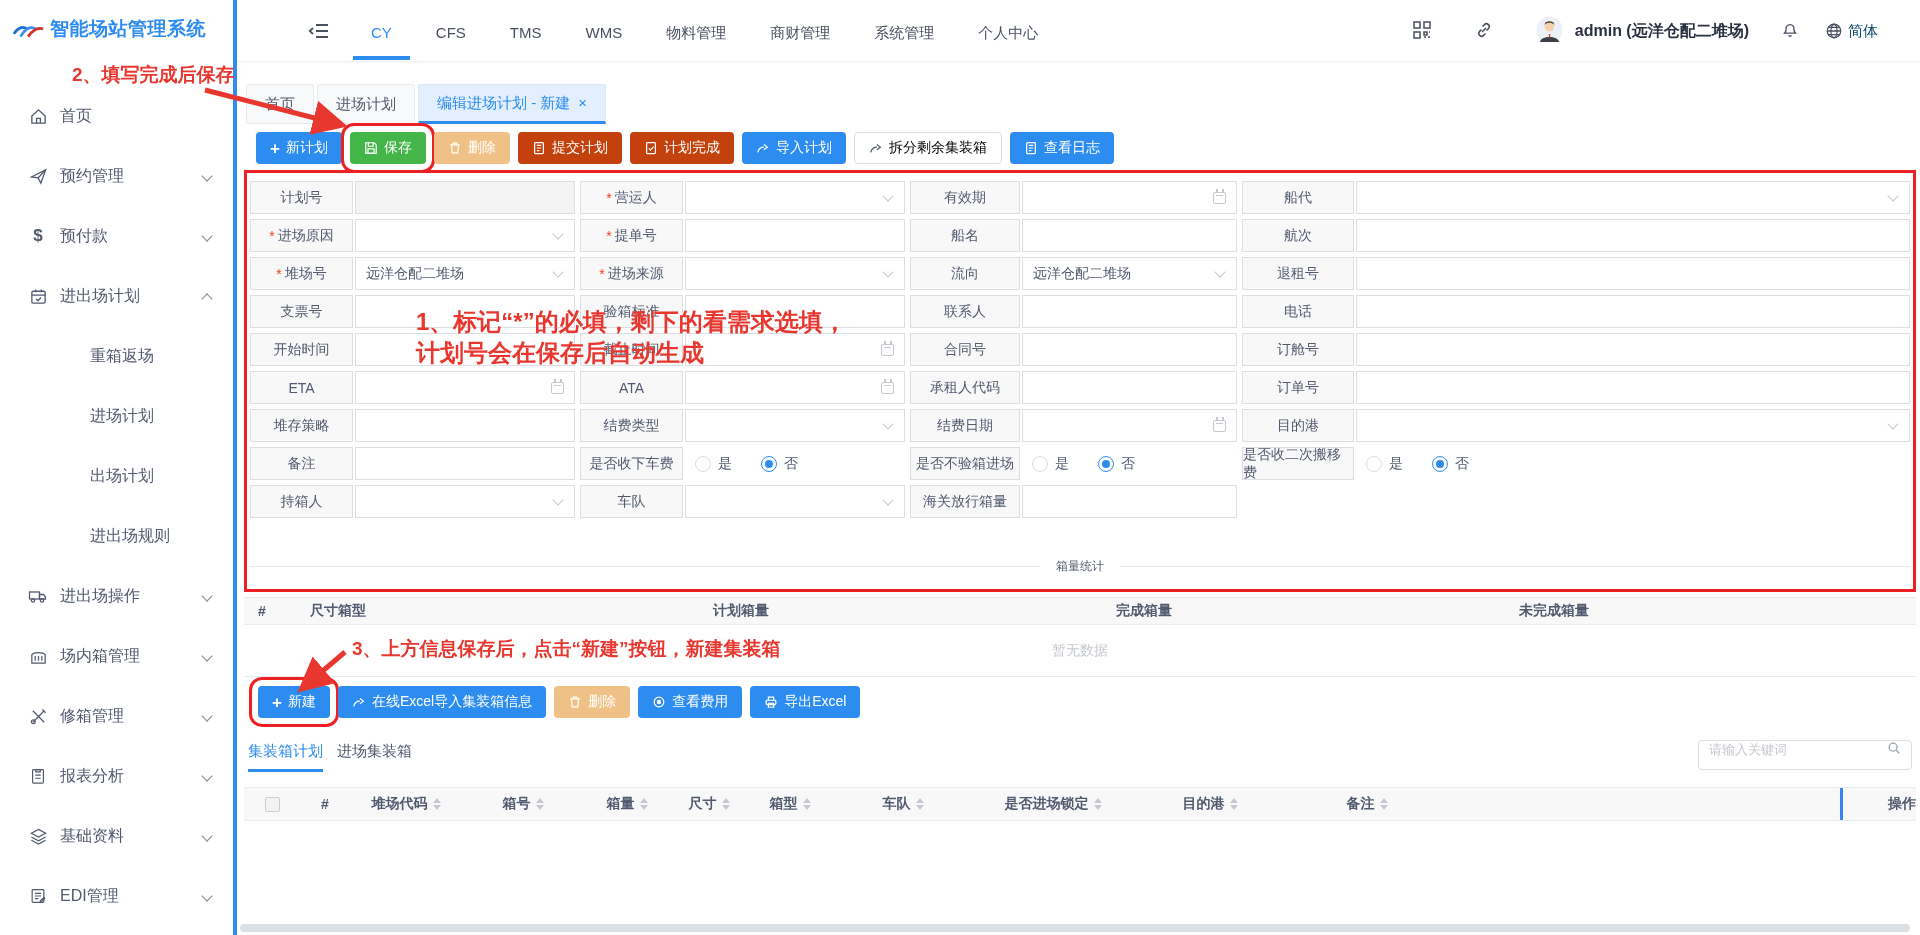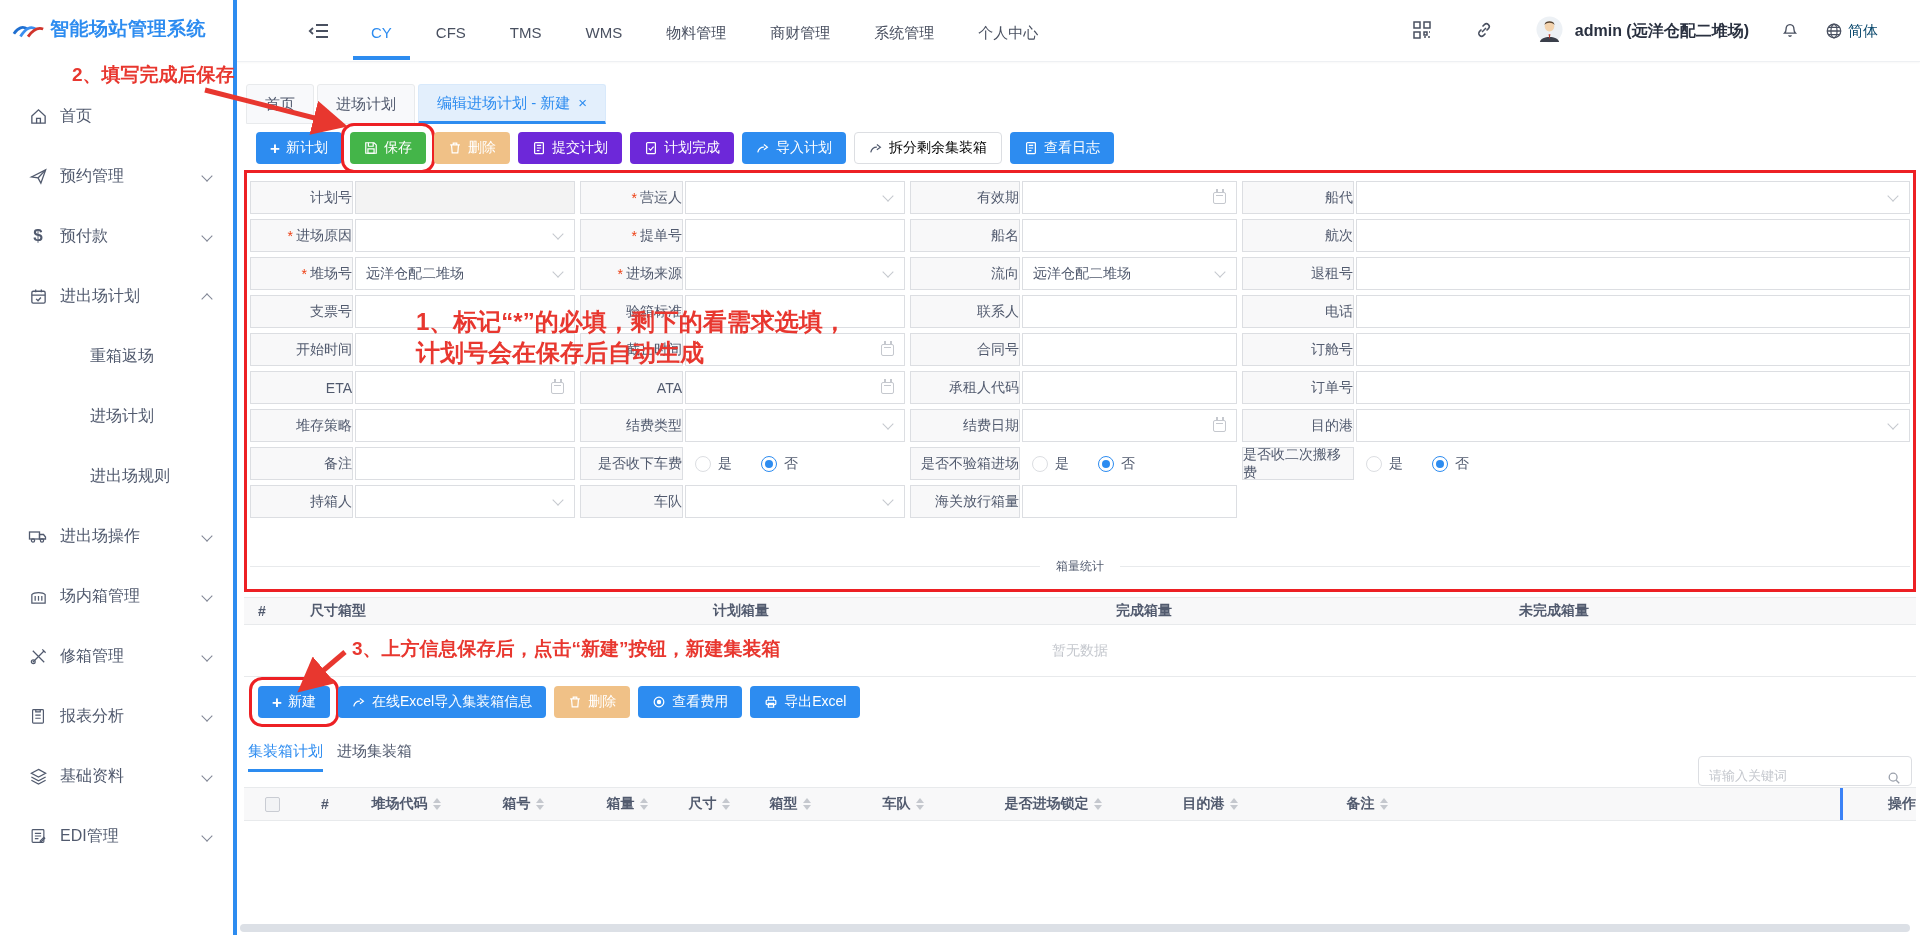--- a/index.html
+++ b/index.html
@@ -39,30 +39,30 @@
   
   .btnrow{position:absolute;display:flex;gap:8px;z-index:2}
   .toolbar{left:256px;top:132px}
   .actions{left:258px;top:686px}
   .btn{display:inline-flex;align-items:center;gap:6px;height:32px;padding:0 14px;border-radius:4px;
        color:#fff;font-size:14px;border:none;cursor:pointer;white-space:nowrap}
   .btn svg{flex:0 0 auto}
   .b-blue{background:#2d8cf0}
   .b-green{background:#44b549}
   .b-tan{background:#f0c187}
-  .b-lblue{background:#6d28d9}
+  .b-lblue{background:#c2410c}
   .b-plain{background:#fff;border:1px solid #dcdee2;color:#000000}
   .plus{font-size:17px;font-weight:700;line-height:1}
   .hl-red{outline:3px solid #ed2024;outline-offset:6px}
   
   .formwrap{position:absolute;left:244px;top:170px;width:1672px;height:422px;
             border:3px solid #ed2024;padding:8px 3px 0 3px;z-index:1;background:#fff}
   .frow{display:flex;gap:2px;height:33px;margin-bottom:5px}
   .flab{background:#f8f8f9;border:1px solid #dcdee2;display:flex;align-items:center;
-        justify-content:flex-end;color:#515a6e;font-size:14px;flex:0 0 auto}
+        justify-content:center;color:#515a6e;font-size:14px;flex:0 0 auto}
   .gap{margin-left:3px}
   .w1,.w2{width:103px}.w3{width:110px}.w4{width:112px}
   .ffld{background:#fff;border:1px solid #dcdee2;position:relative;display:flex;align-items:center;
         padding:0 10px;flex:0 0 auto;color:#515a6e}
   .w1f,.w2f{width:220px}.w3f{width:215px}.w4f{flex:1 1 auto}
   .dis{background:#f3f3f3}
   .star{color:#ed4014;margin-right:3px}
   .chev{width:8px;height:8px;border-right:1.6px solid #c5c8ce;border-bottom:1.6px solid #c5c8ce;
         transform:rotate(45deg);position:absolute;right:12px;top:50%;margin-top:-6px}
   .cal{width:13px;height:12px;border:1.4px solid #c5c8ce;border-radius:2px;position:absolute;
@@ -81,22 +81,22 @@
   .stats{position:absolute;left:244px;top:597px;width:1672px;z-index:1}
   .shead{height:28px;background:#f8f8f9;border-top:1px solid #e8eaec;border-bottom:1px solid #e8eaec;
          display:flex;align-items:center;font-weight:600;color:#515a6e}
   .sc0{width:60px;padding-left:14px}.scf{flex:1;padding-left:6px}
   .sbody{height:52px;border-bottom:1px solid #e8eaec;display:flex;align-items:center;justify-content:center;
          color:#c5c8ce;font-size:14px}
   
   .subtabs{position:absolute;left:248px;top:742px;display:flex;gap:14px;z-index:2}
   .stab{font-size:15px;color:#515a6e;padding-bottom:8px;cursor:pointer}
   .stab.active{color:#2d8cf0;border-bottom:3px solid #2d8cf0}
-  .search{position:absolute;left:1698px;top:756px;width:214px;height:30px;border:1px solid #dcdee2;
-          border-radius:4px;display:flex;align-items:flex-end;padding:0 10px;z-index:2;background:#fff}
+  .search{position:absolute;left:1698px;top:740px;width:214px;height:30px;border:1px solid #dcdee2;
+          border-radius:4px;display:flex;align-items:flex-start;padding:0 10px;z-index:2;background:#fff}
   .search .ph{flex:1;color:#c5c8ce;font-size:13px}
   
   .btable{position:absolute;left:244px;top:787px;width:1672px;height:34px;background:#f8f8f9;
           border-top:1px solid #e8eaec;border-bottom:1px solid #e8eaec;display:flex;align-items:center;
           color:#515a6e;font-weight:600;z-index:1}
   .bc{display:flex;align-items:center;justify-content:center;flex:0 0 auto}
   .ck{width:15px;height:15px;border:1px solid #c9ccd3;background:#f2f3f5;border-radius:2px;cursor:pointer}
   .sort{display:inline-flex;flex-direction:column;gap:2px;margin-left:5px}
   .s-up{width:0;height:0;border-left:4px solid transparent;border-right:4px solid transparent;
         border-bottom:5px solid #c5c8ce}
@@ -157,20 +157,23 @@
         <span>进出场计划</span>
       <i class="schev up"></i>
     </div>
     <div class="msub">
         <span>重箱返场</span>
       </div>
     <div class="msub">
         <span>进场计划</span>
       </div>
     <div class="msub">
+        <span>出场计划</span>
+      </div>
+    <div class="msub">
         <span>进出场规则</span>
       </div>
     <div class="mitem">
       <span class="ic">
         <svg width="20" height="20" viewBox="0 0 20 20" fill="none" stroke="#515a6e" stroke-width="1.3">
             <rect x="1.5" y="6" width="10" height="7"></rect>
             <path d="M11.5 8.5h4l2 2.5v2h-6z"></path>
             <circle cx="5" cy="14.5" r="1.6"></circle>
             <circle cx="14" cy="14.5" r="1.6"></circle>
           </svg>

